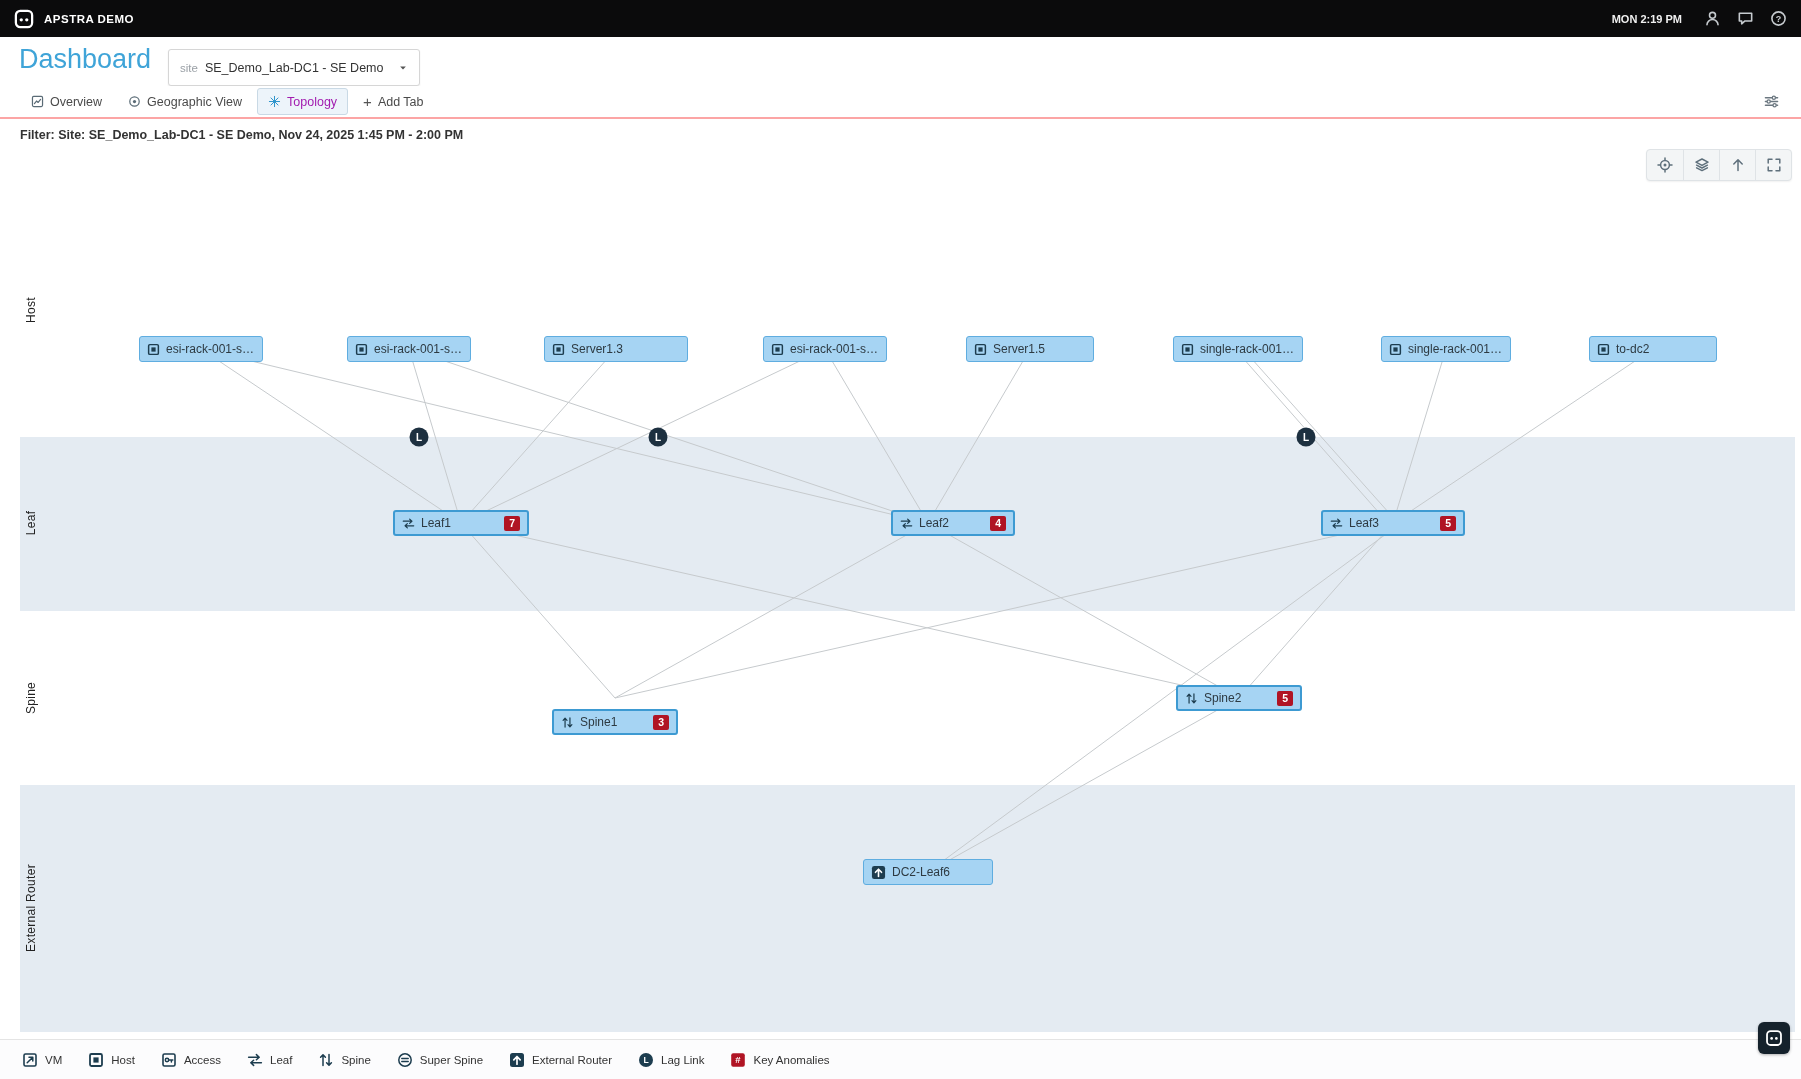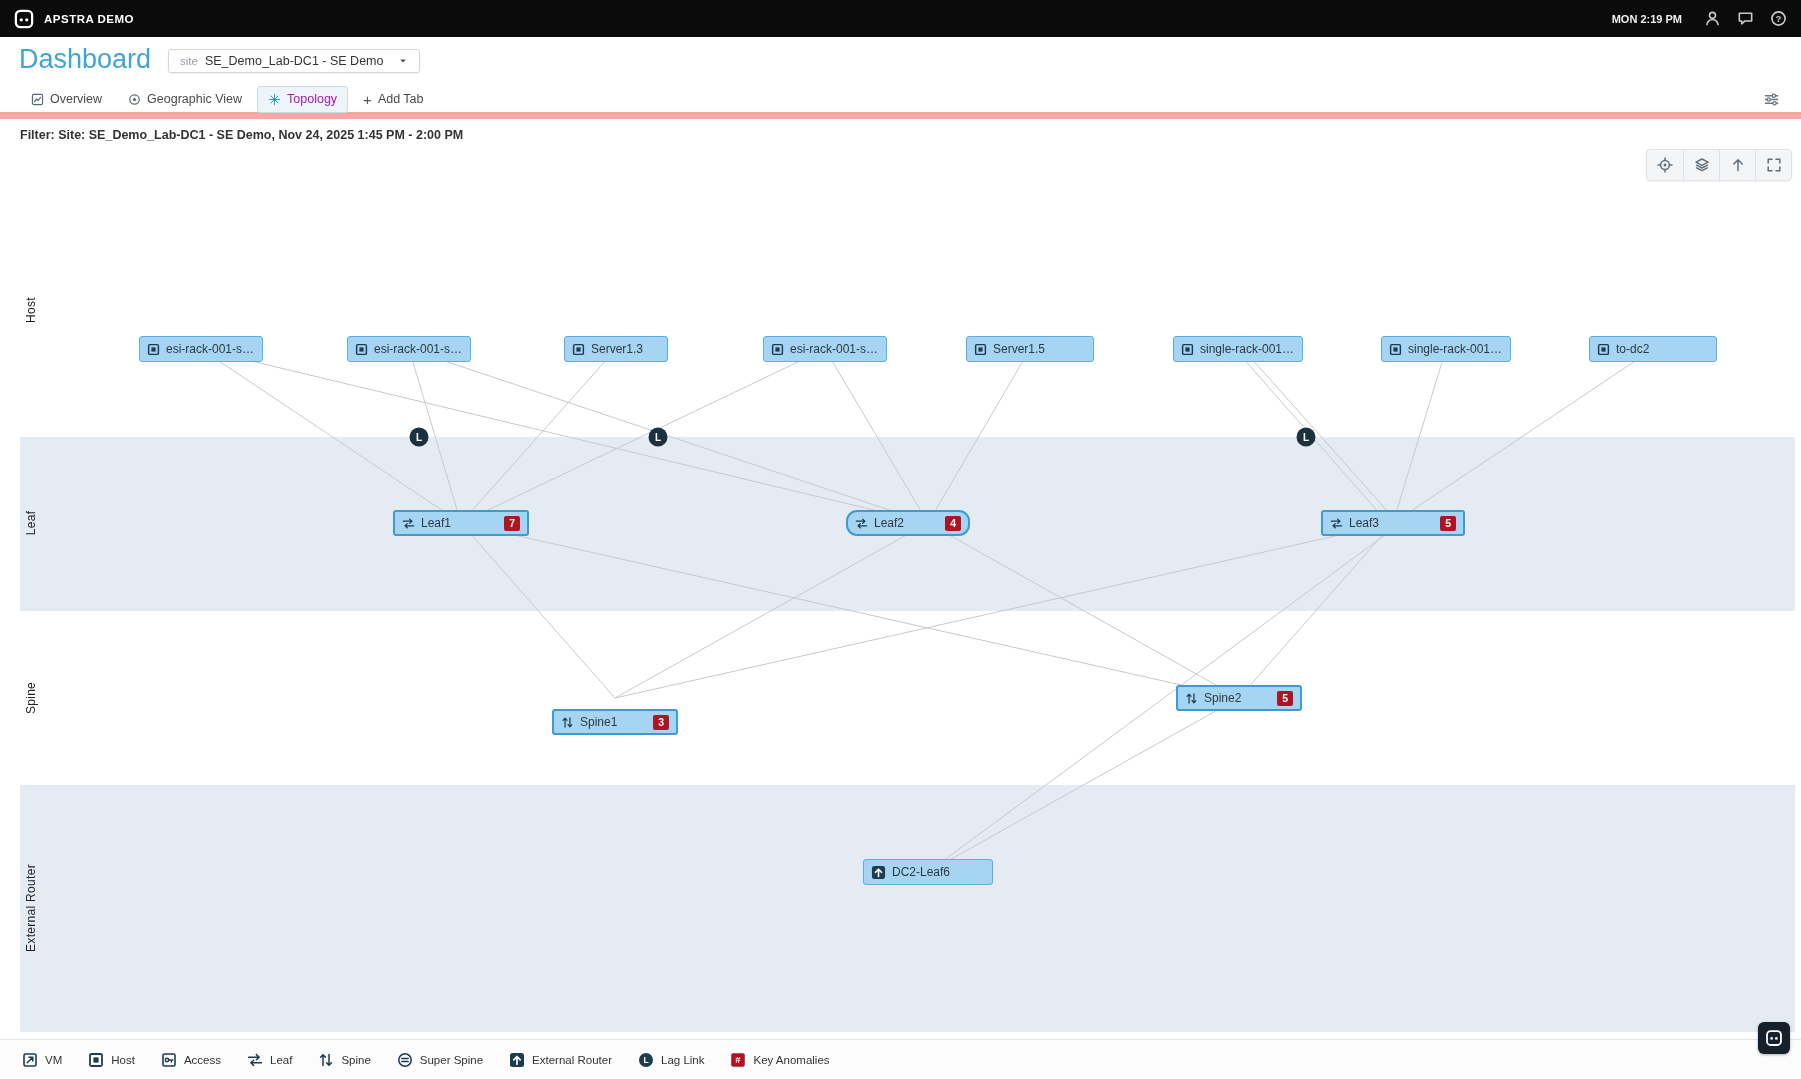--- a/index.html
+++ b/index.html
@@ -15,33 +15,33 @@
     padding: 0 14px 0 14px; z-index: 30;
   }
   .logo { display: flex; align-items: center; }
   .brand { color: #fff; font-size: 11.5px; font-weight: 700; letter-spacing: .5px; margin-left: 10px; }
   .topbar-right { margin-left: auto; display: flex; align-items: center; gap: 16px; }
   .time { color: #f0f0f0; font-size: 11px; font-weight: 600; margin-right: 6px; }
   .tb-icon { display: flex; align-items: center; cursor: pointer; }
   
   .page-title { position: absolute; left: 19px; top: 44px; font-size: 27px; font-weight: 400; color: #3FA4D8; z-index: 20; }
   .site-select {
-    position: absolute; left: 168px; top: 49px; height: 24px; min-width: 234px;
+    position: absolute; left: 168px; top: 49px; height: 37px; min-width: 234px;
     display: flex; align-items: center; gap: 7px; padding: 0 11px;
     border: 1px solid #d6d6d6; border-radius: 3px; background: #fff;
     box-shadow: 0 1px 2px rgba(0,0,0,.07); cursor: pointer; z-index: 20;
   }
   .site-label { color: #9aa0a6; font-size: 11.5px; }
   .site-value { color: #333; font-size: 12.5px; }
   .caret { display: flex; margin-left: 8px; }
   
   .tabs {
     position: absolute; left: 0; right: 0; top: 86px; height: 33px;
     display: flex; align-items: center; padding: 0 20px;
-    border-bottom: 7px solid #fca5a5; z-index: 20; background: #fff;
+    border-bottom: 2px solid #fca5a5; z-index: 20; background: #fff;
   }
   .tab {
     display: flex; align-items: center; gap: 6px; height: 27px; padding: 0 10px;
     font-size: 12.5px; color: #4a4a4a; cursor: pointer; border: 1px solid transparent;
     border-radius: 3px; margin-right: 4px;
   }
   .tab.active { background: #EDF4FA; border-color: #C9D9E5; color: #a21caf; }
   .tab .tic { display: flex; }
   .add-tab .plus-glyph { font-size: 15px; color: #555; line-height: 1; }
   .tabs-spacer { flex: 1; }
@@ -229,21 +229,21 @@
     </div>
     <div class="node host" style="left: 409px; top: 349px; width: 124px;">
       <span class="nic">
         <svg width="13" height="13" viewBox="0 0 16 16" xmlns="http://www.w3.org/2000/svg">
           <rect x="2" y="2" width="12" height="12" rx="1.5" fill="none" stroke="#1D3D4F" stroke-width="1.8"></rect>
           <rect x="5.4" y="5.4" width="5.2" height="5.2" fill="#1D3D4F"></rect>
         </svg>
       </span>
       <span class="lbl">esi-rack-001-sys...</span>
     </div>
-    <div class="node host" style="left: 616px; top: 349px; width: 104px;">
+    <div class="node host" style="left: 616px; top: 349px; width: 144px;">
       <span class="nic">
         <svg width="13" height="13" viewBox="0 0 16 16" xmlns="http://www.w3.org/2000/svg">
           <rect x="2" y="2" width="12" height="12" rx="1.5" fill="none" stroke="#1D3D4F" stroke-width="1.8"></rect>
           <rect x="5.4" y="5.4" width="5.2" height="5.2" fill="#1D3D4F"></rect>
         </svg>
       </span>
       <span class="lbl">Server1.3</span>
     </div>
     <div class="node host" style="left: 825px; top: 349px; width: 124px;">
       <span class="nic">
@@ -293,21 +293,21 @@
     <div class="node leaf" style="left: 461px; top: 523px; width: 136px;">
       <span class="nic">
         <svg width="13" height="13" viewBox="0 0 16 16" xmlns="http://www.w3.org/2000/svg">
           <path d="M1.6 5.2h10.2M9.4 2.6l2.8 2.6-2.8 2.6" stroke="#1D3D4F" stroke-width="1.5" stroke-linecap="round" stroke-linejoin="round" fill="none"></path>
           <path d="M14.4 10.8H4.2M6.6 8.2l-2.8 2.6 2.8 2.6" stroke="#1D3D4F" stroke-width="1.5" stroke-linecap="round" stroke-linejoin="round" fill="none"></path>
         </svg>
       </span>
       <span class="lbl">Leaf1</span>
       <span class="badge">7</span>
     </div>
-    <div class="node leaf" style="left: 908px; top: 523px; width: 124px; border-radius: 11px;">
+    <div class="node leaf" style="left: 953px; top: 523px; width: 124px;">
       <span class="nic">
         <svg width="13" height="13" viewBox="0 0 16 16" xmlns="http://www.w3.org/2000/svg">
           <path d="M1.6 5.2h10.2M9.4 2.6l2.8 2.6-2.8 2.6" stroke="#1D3D4F" stroke-width="1.5" stroke-linecap="round" stroke-linejoin="round" fill="none"></path>
           <path d="M14.4 10.8H4.2M6.6 8.2l-2.8 2.6 2.8 2.6" stroke="#1D3D4F" stroke-width="1.5" stroke-linecap="round" stroke-linejoin="round" fill="none"></path>
         </svg>
       </span>
       <span class="lbl">Leaf2</span>
       <span class="badge">4</span>
     </div>
     <div class="node leaf" style="left: 1393px; top: 523px; width: 144px;">

